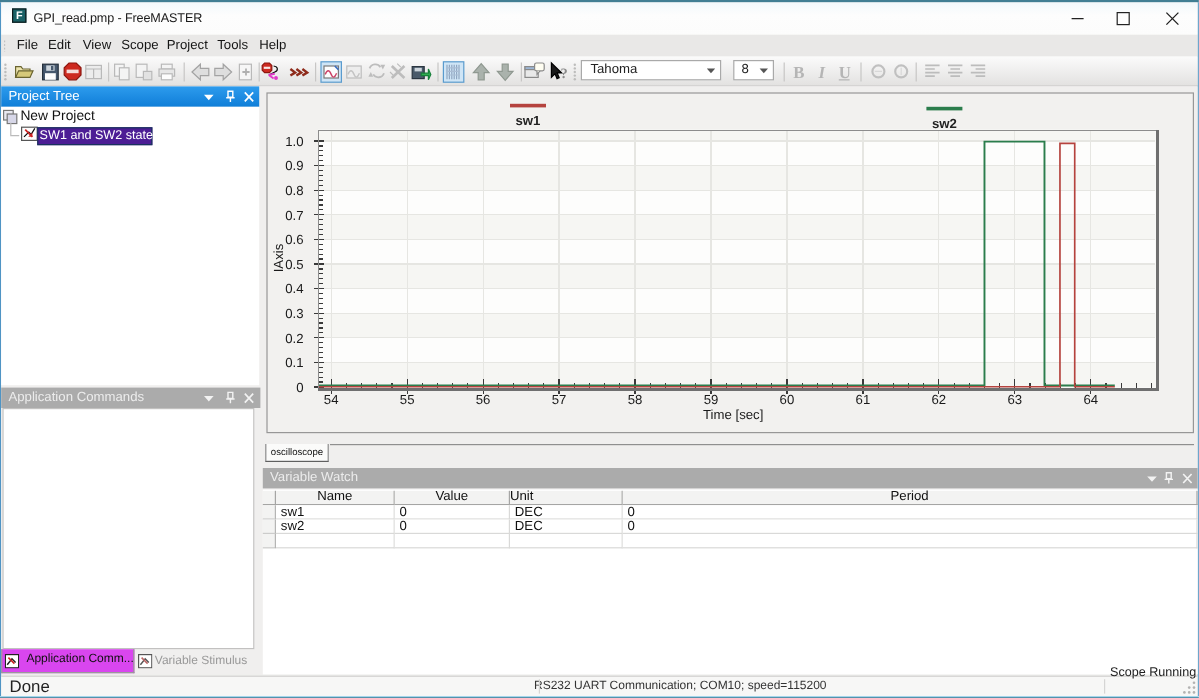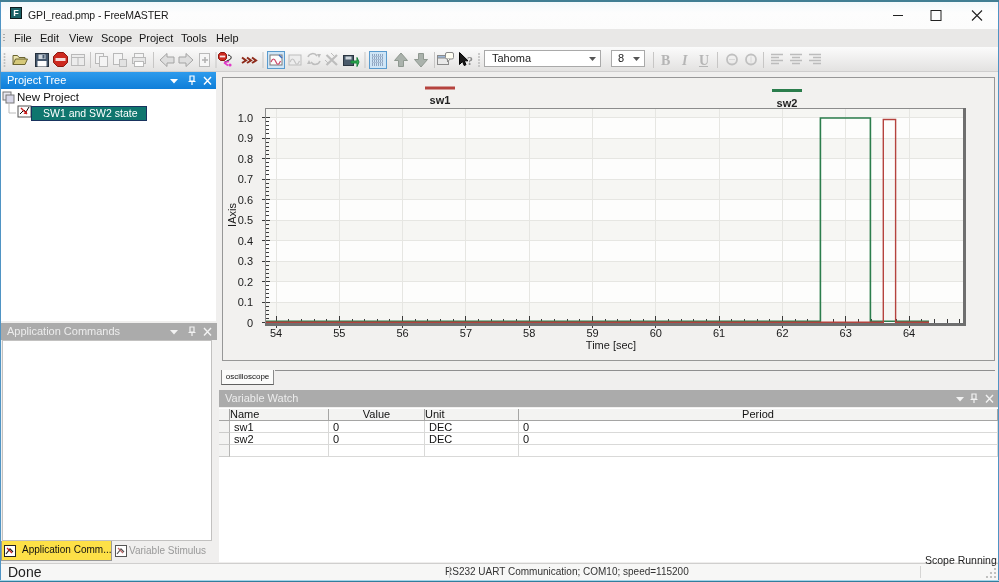--- a/index.html
+++ b/index.html
@@ -234,31 +234,31 @@
 <rect x="4" y="4" width="8" height="8" fill="#d7d7e8" stroke="#777"></rect>
 </svg>
 <div class="a" style="left:17px;top:91px;font-size:11.5px;line-height:13px;color:#111">New Project</div>
 <svg class="a" style="left:6px;top:102px" width="26" height="20">
 <path d="M3 0 L3 11 L10 11" stroke="#bbb" fill="none"></path>
 <rect x="12" y="4" width="13" height="11" fill="#fdfdfd" stroke="#555"></rect>
 <path d="M14 12 L18 8 L20 10 L23 5" stroke="#0a0a0a" stroke-width="1" fill="none"></path>
 <path d="M15 6 L21 12" stroke="#c22" stroke-width="1.4"></path>
 <path d="M21 12 L21 8.5 L17.5 12 Z" fill="#c22"></path>
 </svg>
-<div class="a" style="left:31px;top:106px;width:116px;height:15px;background:#0f766e;border:1px solid #19335e;color:#fff;font-size:10.5px;line-height:13.5px;padding-left:11px;white-space:nowrap">SW1 and SW2 state</div>
+<div class="a" style="left:31px;top:106px;width:96px;height:15px;background:#4c1d95;border:1px solid #19335e;color:#fff;font-size:10.5px;line-height:13.5px;padding-left:1px;white-space:nowrap">SW1 and SW2 state</div>
 
 <div class="a hdrgray" style="left:1px;top:323px;width:228px;height:17px;line-height:17px;padding-left:6px">Application Commands</div>
 <svg class="a" style="left:168px;top:323px" width="48" height="17">
 <path d="M2 7 L10 7 L6 11.5 Z" fill="#f2f2f2"></path>
 <path d="M22 4 L26 4 L26 9 L22 9 Z M20.5 9.5 L27.5 9.5 M24 9.5 L24 13" stroke="#f2f2f2" stroke-width="1.2" fill="none"></path>
 <path d="M36 5 L43 12.5 M43 5 L36 12.5" stroke="#f2f2f2" stroke-width="1.4"></path>
 </svg>
 <div class="a wh" style="left:2px;top:340px;width:210px;height:201px;border:1px solid #c2c1c0"></div>
 
-<div class="a" style="left:1px;top:541px;width:111px;height:20px;background:#fde047;border:1px solid #9a9a9a;border-top:none;font-size:10px;line-height:18px;color:#111;padding-left:20px;white-space:nowrap;overflow:hidden">Application Comm...</div>
+<div class="a" style="left:1px;top:541px;width:111px;height:20px;background:#d946ef;border:1px solid #9a9a9a;border-top:none;font-size:10px;line-height:18px;color:#111;padding-left:20px;white-space:nowrap;overflow:hidden">Application Comm...</div>
 <svg class="a" style="left:4px;top:545px" width="12" height="12">
 <rect x="0.5" y="0.5" width="11" height="11" fill="#fff" stroke="#222"></rect>
 <path d="M2 9 L6 4 L9 7" stroke="#222" stroke-width="1.2" fill="none"></path>
 <path d="M3 3 L8 8" stroke="#c22" stroke-width="1.3"></path>
 </svg>
 <div class="a" style="left:114px;top:542px;width:95px;height:19px;font-size:10px;line-height:17px;color:#999;padding-left:15px;white-space:nowrap">Variable Stimulus</div>
 <svg class="a" style="left:115px;top:545px" width="12" height="12">
 <rect x="0.5" y="0.5" width="11" height="11" fill="#fff" stroke="#555"></rect>
 <path d="M2 9 L6 4 L9 7" stroke="#555" stroke-width="1.2" fill="none"></path>
 <path d="M3 3 L8 8" stroke="#b66" stroke-width="1.3"></path>
@@ -452,21 +452,21 @@
 <div class="a" style="left:221px;top:370px;width:53px;height:15px;background:#fbfbfa;border:1px solid #8a8a8a;border-top:none;border-bottom:1px solid #606060;font-size:8px;line-height:13px;text-align:center;color:#111">oscilloscope</div>
 
 <div class="a hdrgray" style="left:219px;top:390px;width:779px;height:17px;line-height:17px;padding-left:6px">Variable Watch</div>
 <svg class="a" style="left:950px;top:390px" width="48" height="17">
 <path d="M6 7 L14 7 L10 11.5 Z" fill="#f2f2f2"></path>
 <path d="M22 4 L26 4 L26 9 L22 9 Z M20.5 9.5 L27.5 9.5 M24 9.5 L24 13" stroke="#f2f2f2" stroke-width="1.2" fill="none"></path>
 <path d="M36 5 L43 12.5 M43 5 L36 12.5" stroke="#f2f2f2" stroke-width="1.4"></path>
 </svg>
 <div class="a wh" style="left:219px;top:408px;width:779px;height:154px"></div>
 <div class="a" style="left:219px;top:409px;width:11px;height:12px;background:#f3f3f2;border-right:1px solid #a5a5a4;border-bottom:1px solid #a5a5a4;font-size:11px;line-height:11px;text-align:center"></div>
-<div class="a" style="left:230px;top:409px;width:99px;height:12px;background:#f3f3f2;border-right:1px solid #a5a5a4;border-bottom:1px solid #a5a5a4;font-size:11px;line-height:11px;">Name</div>
+<div class="a" style="left:230px;top:409px;width:99px;height:12px;background:#f3f3f2;border-right:1px solid #a5a5a4;border-bottom:1px solid #a5a5a4;font-size:11px;line-height:11px;text-align:center">Name</div>
 <div class="a" style="left:329px;top:409px;width:96px;height:12px;background:#f3f3f2;border-right:1px solid #a5a5a4;border-bottom:1px solid #a5a5a4;font-size:11px;line-height:11px;text-align:center">Value</div>
 <div class="a" style="left:425px;top:409px;width:94px;height:12px;background:#f3f3f2;border-right:1px solid #a5a5a4;border-bottom:1px solid #a5a5a4;font-size:11px;line-height:11px;">Unit</div>
 <div class="a" style="left:519px;top:409px;width:479px;height:12px;background:#f3f3f2;border-right:1px solid #a5a5a4;border-bottom:1px solid #a5a5a4;font-size:11px;line-height:11px;text-align:center">Period</div>
 <div class="a" style="left:219px;top:421px;width:11px;height:12px;background:#f3f3f2;border-right:1px solid #b5b5b4;border-bottom:1px solid #cccccb"></div>
 <div class="a" style="left:230px;top:421px;width:99px;height:12px;background:#fff;border-right:1px solid #d9d9d8;border-bottom:1px solid #d9d9d8;font-size:11px;line-height:12px;padding-left:4px">sw1</div>
 <div class="a" style="left:329px;top:421px;width:96px;height:12px;background:#fff;border-right:1px solid #d9d9d8;border-bottom:1px solid #d9d9d8;font-size:11px;line-height:12px;padding-left:4px">0</div>
 <div class="a" style="left:425px;top:421px;width:94px;height:12px;background:#fff;border-right:1px solid #d9d9d8;border-bottom:1px solid #d9d9d8;font-size:11px;line-height:12px;padding-left:4px">DEC</div>
 <div class="a" style="left:519px;top:421px;width:479px;height:12px;background:#fff;border-right:1px solid #d9d9d8;border-bottom:1px solid #d9d9d8;font-size:11px;line-height:12px;padding-left:4px">0</div>
 <div class="a" style="left:219px;top:433px;width:11px;height:12px;background:#f3f3f2;border-right:1px solid #b5b5b4;border-bottom:1px solid #cccccb"></div>
 <div class="a" style="left:230px;top:433px;width:99px;height:12px;background:#fff;border-right:1px solid #d9d9d8;border-bottom:1px solid #d9d9d8;font-size:11px;line-height:12px;padding-left:4px">sw2</div>

